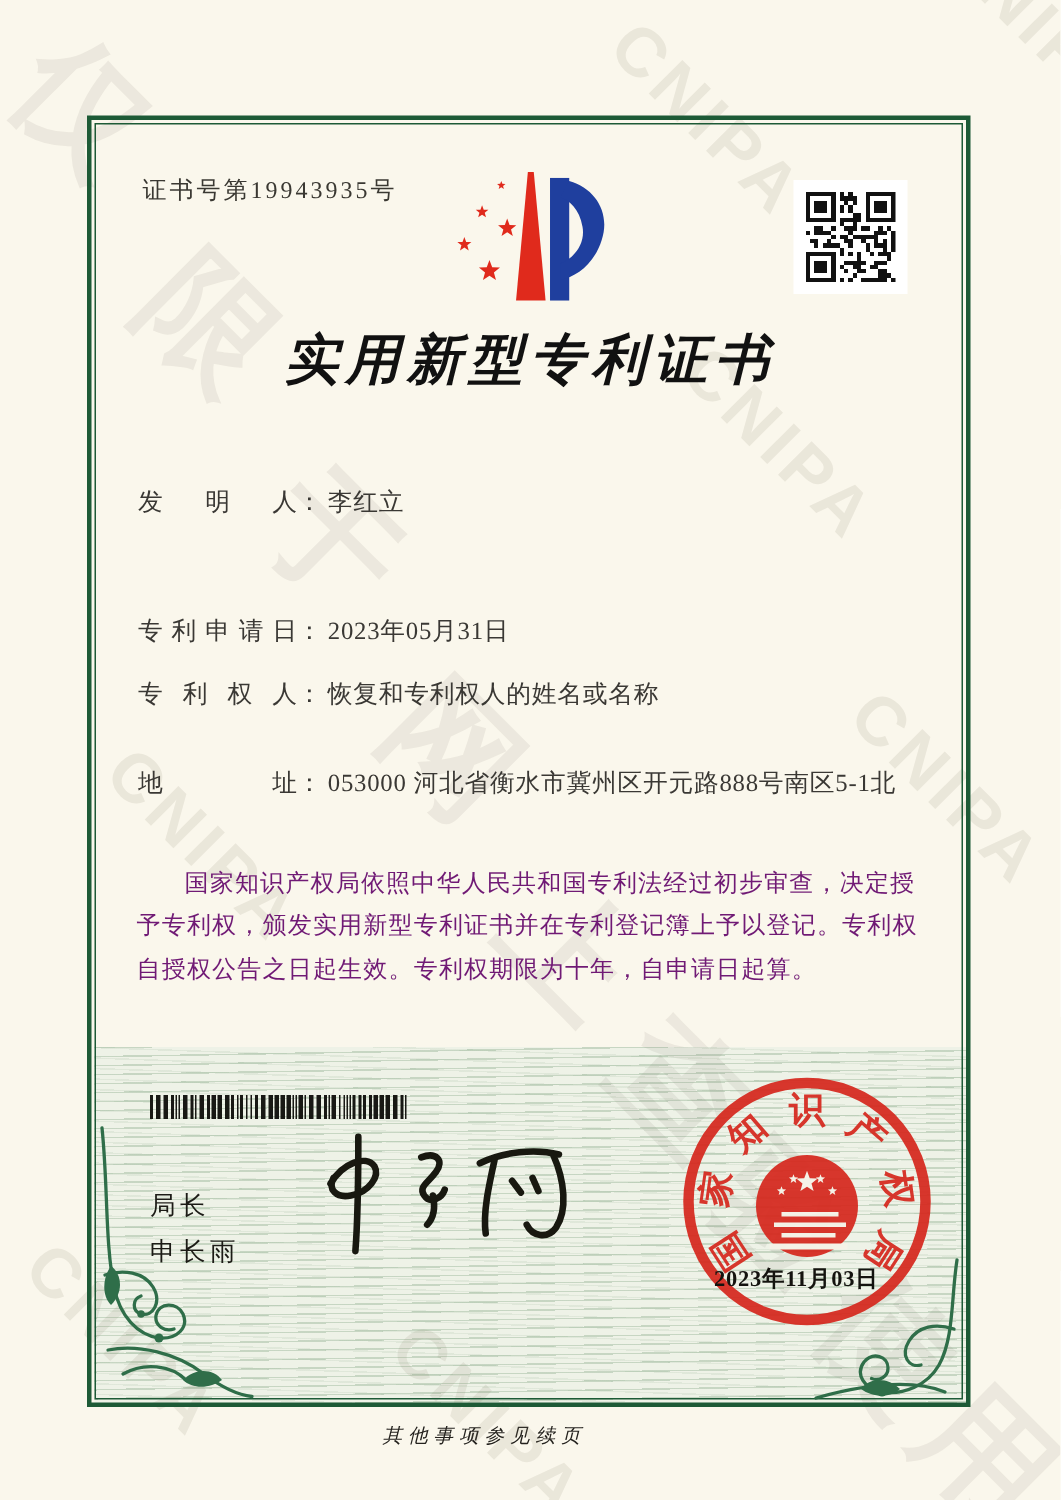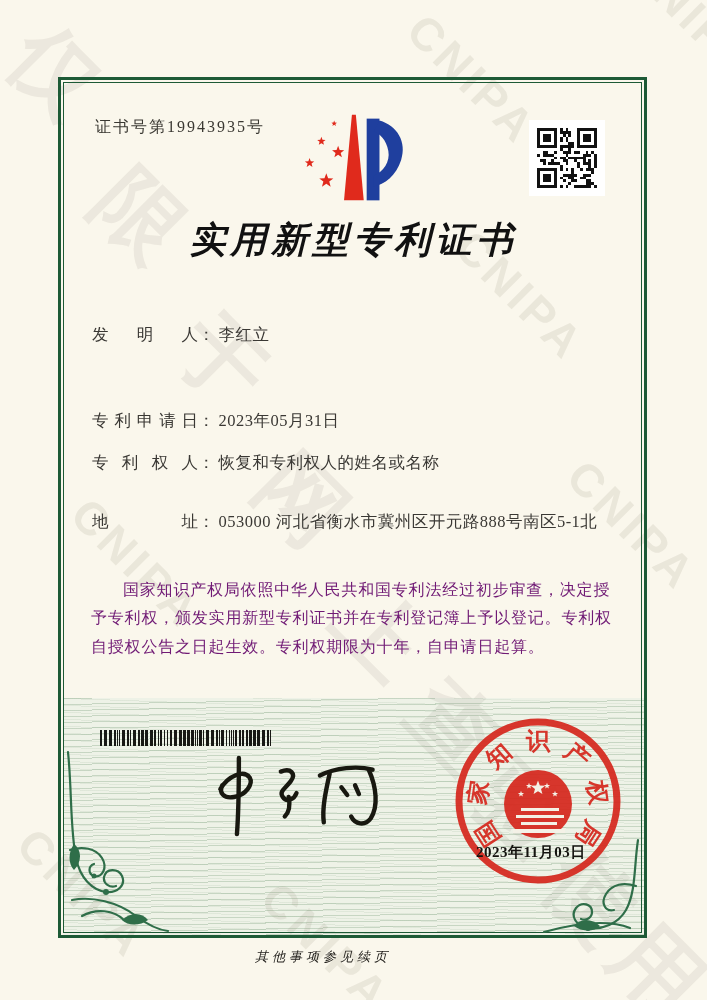--- a/index.html
+++ b/index.html
@@ -393,20 +393,24 @@
       <div style="width: 2px; margin-right: 2px;"></div>
       <div style="width: 2px; margin-right: 1px;"></div>
       <div style="width: 3px; margin-right: 1px;"></div>
       <div style="width: 3px; margin-right: 1px;"></div>
       <div style="width: 3px; margin-right: 2px;"></div>
       <div style="width: 3px; margin-right: 2px;"></div>
       <div style="width: 2px; margin-right: 1px;"></div>
       <div style="width: 1px; margin-right: 1px;"></div>
     </div>
 
+  <div id="director" class="abs z2">
+    <div>局长</div>
+    <div>申长雨</div>
+  </div>
 
   <div id="sig" class="abs z2">
     <svg width="205" height="88" viewBox="0 0 210 90" fill="none" stroke="#181810" stroke-width="4.5" stroke-linecap="round" stroke-linejoin="round">
       <path d="M28,38 C36,24 52,18 58,26 C62,33 54,44 42,46 C32,48 26,42 30,34"></path>
       <path d="M47,6 C47,30 47,58 45,84"></path>
       <path d="M90,20 C100,16 106,22 100,30 C94,38 88,40 92,46 C96,52 104,48 106,42"></path>
       <path d="M98,46 C100,56 98,62 94,66"></path>
       <path d="M130,24 C146,16 168,14 184,18"></path>
       <path d="M140,22 C136,40 132,58 134,72"></path>
       <path d="M180,18 C188,36 190,56 182,68 C176,76 166,74 162,66"></path>

